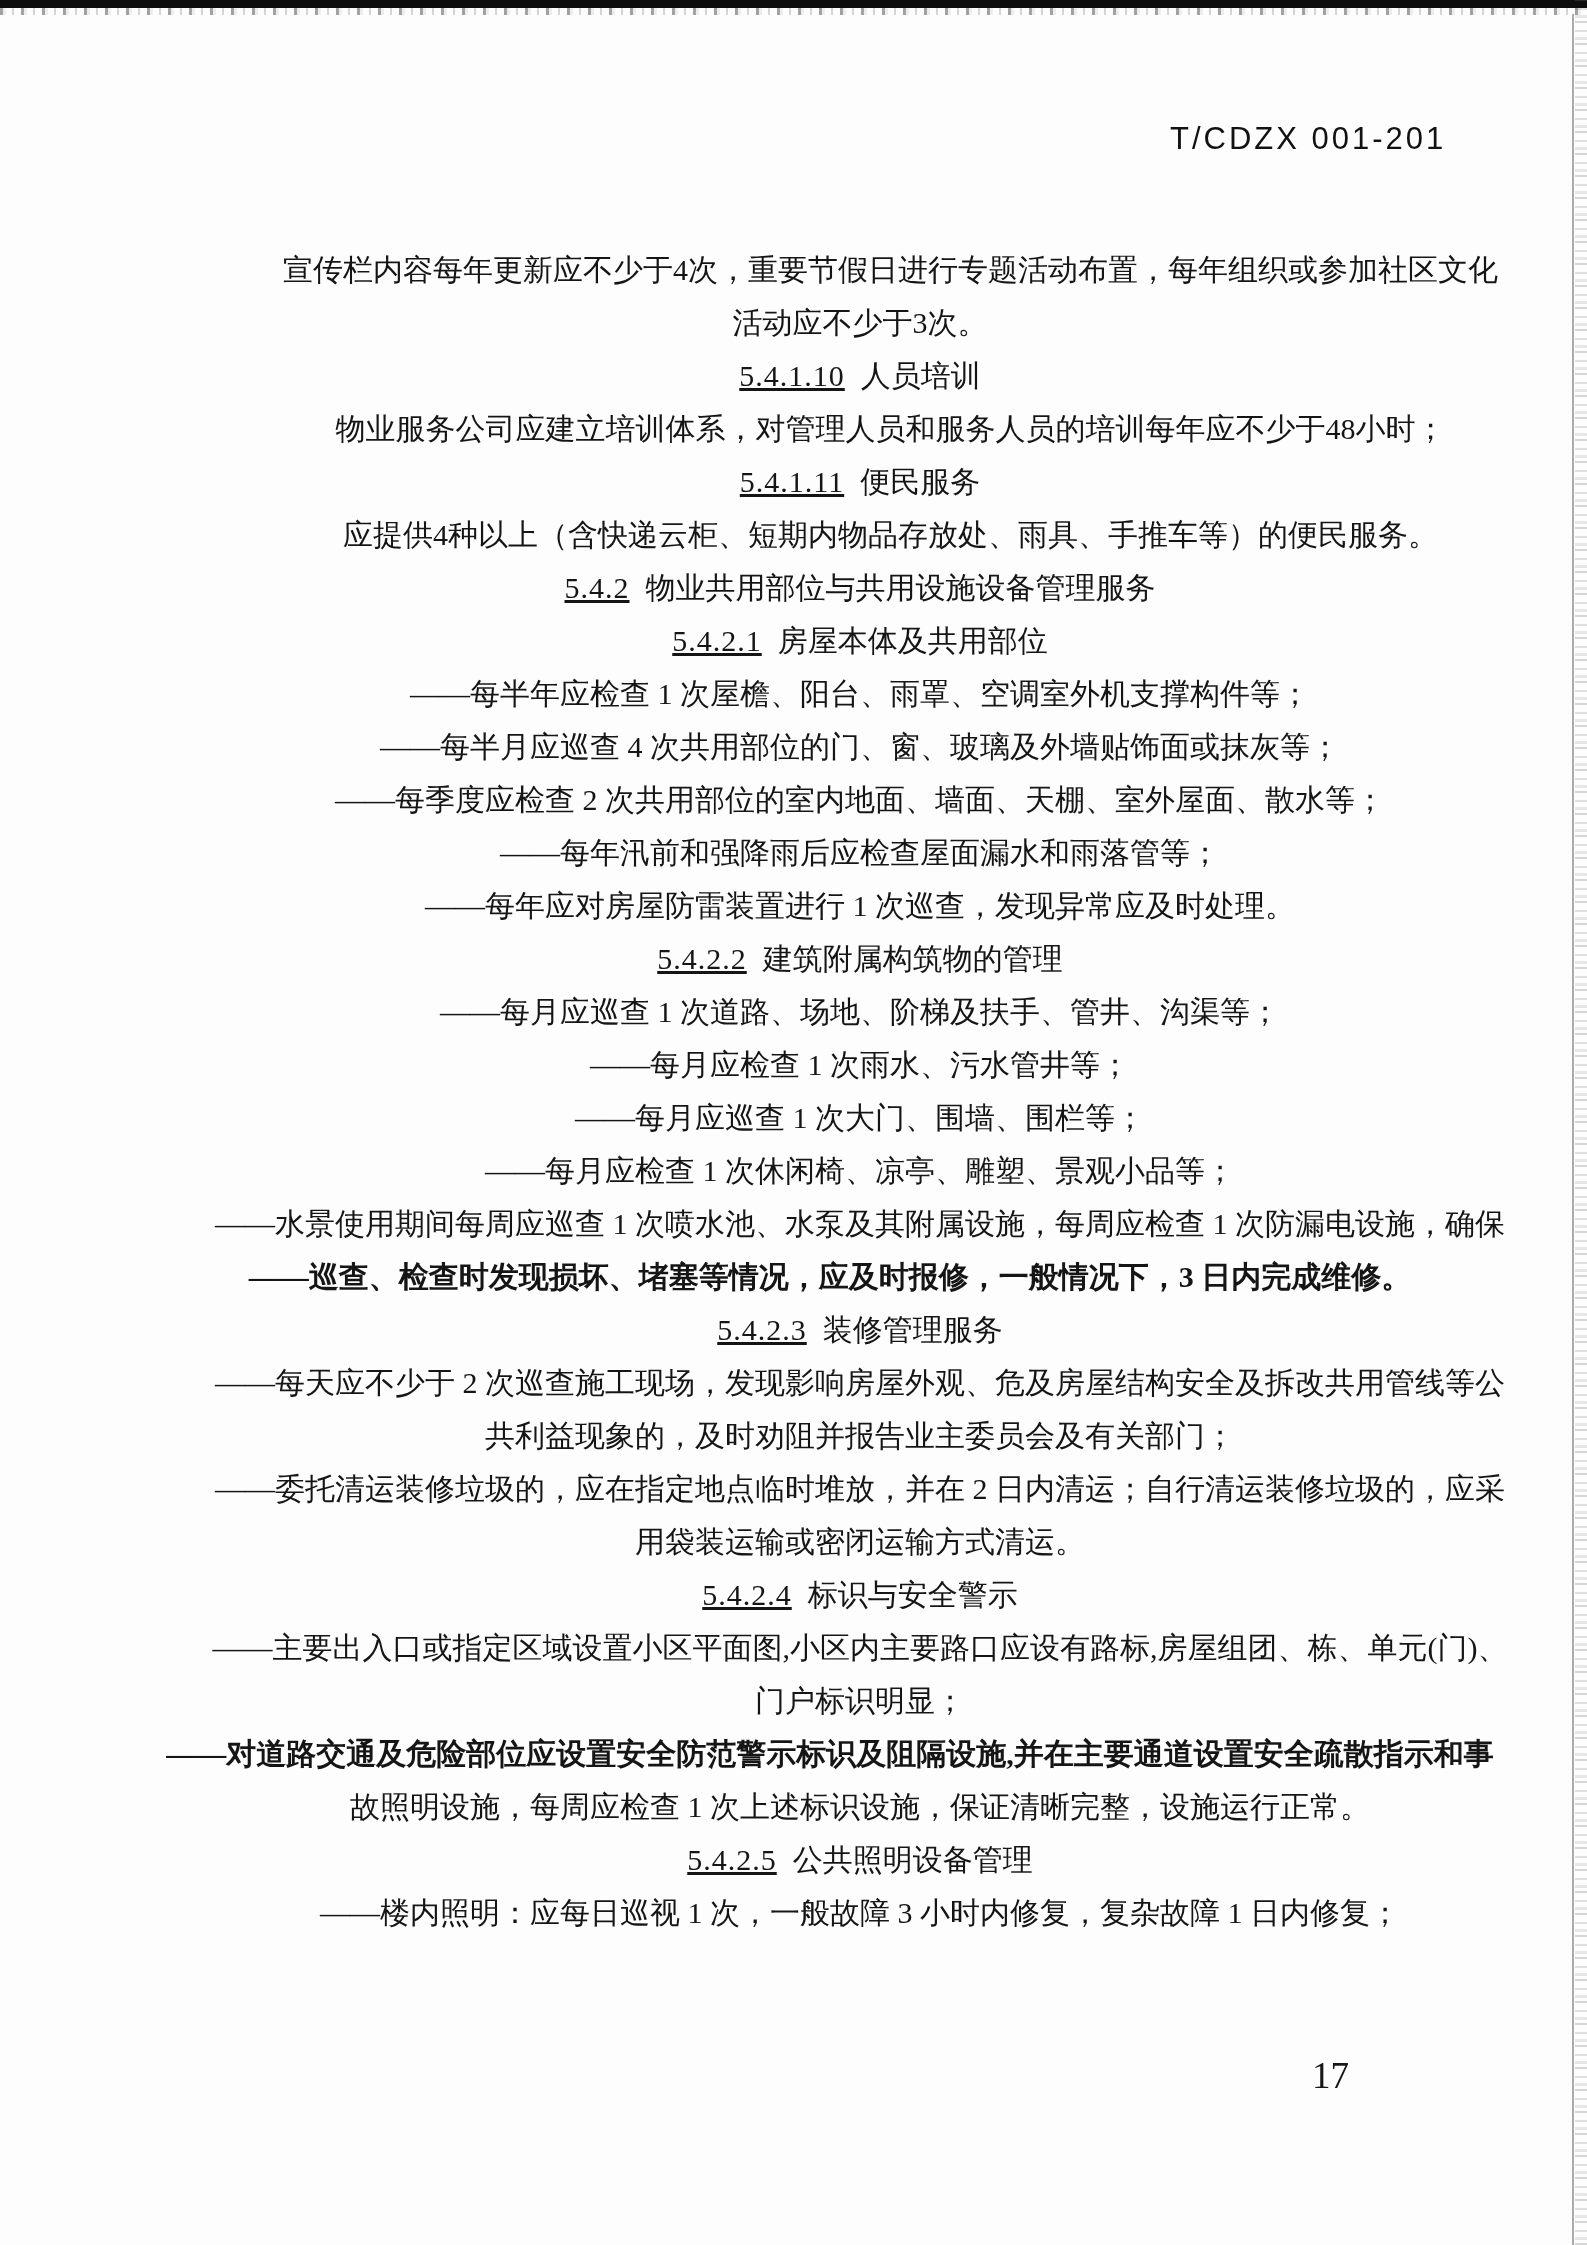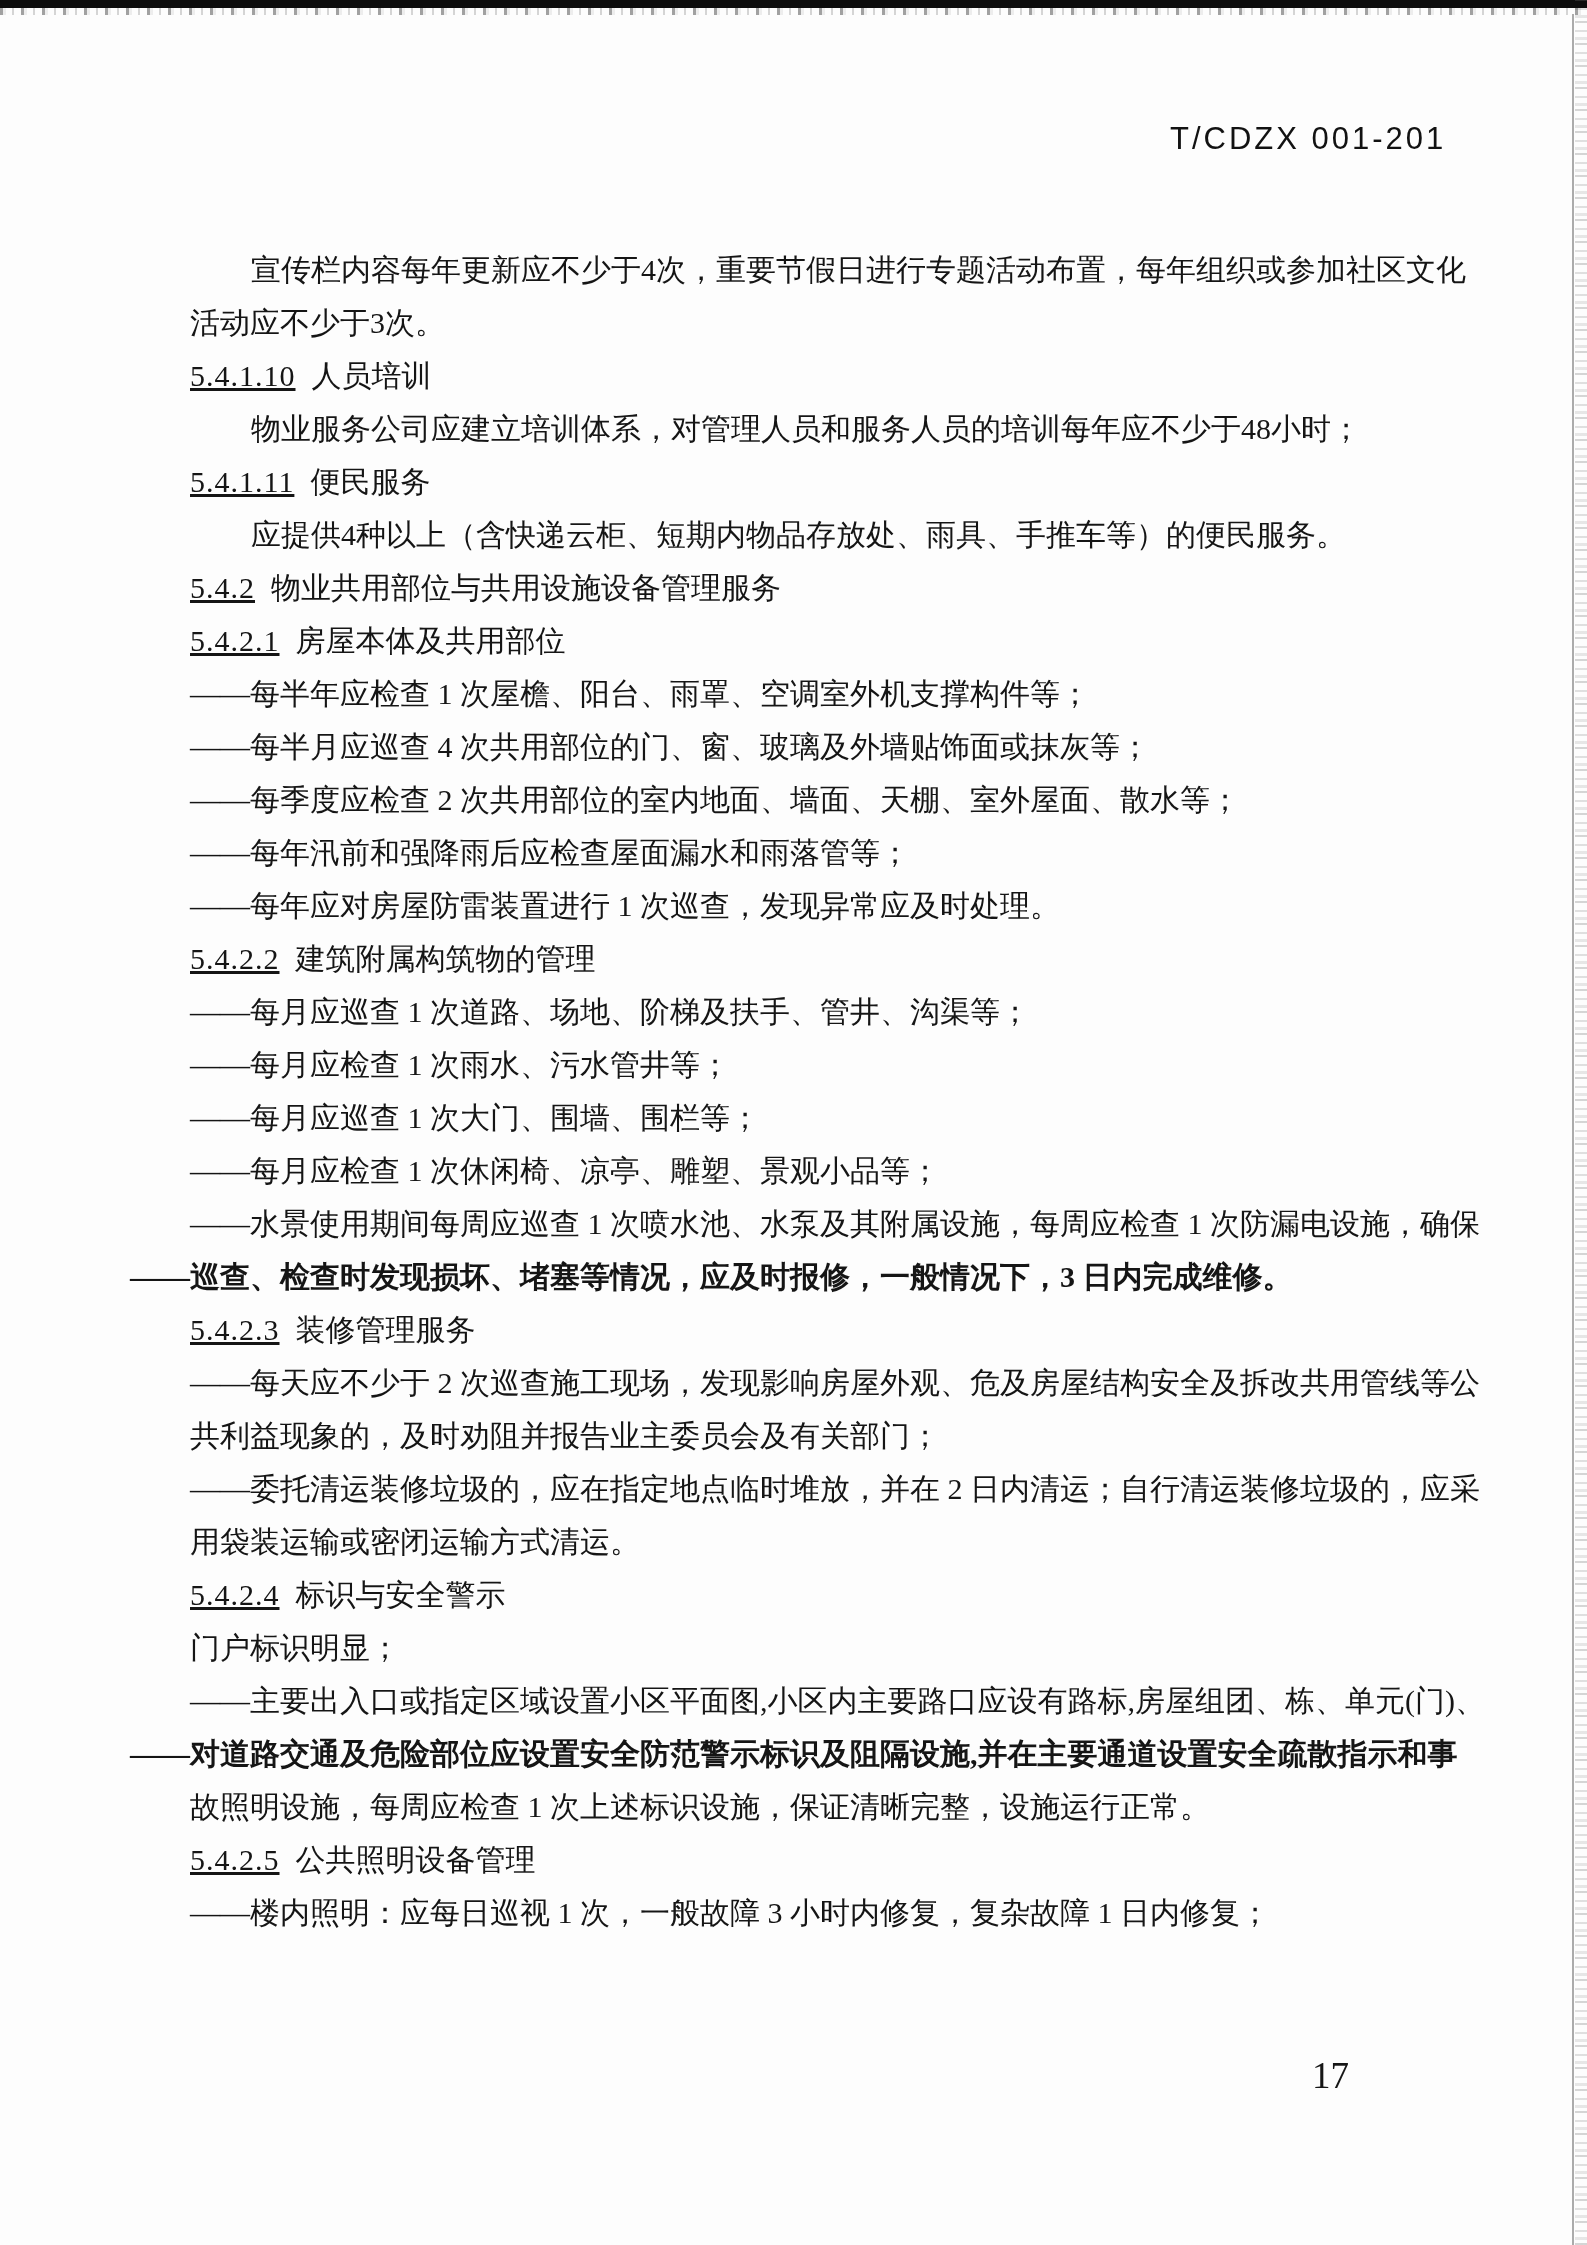--- a/index.html
+++ b/index.html
@@ -4,20 +4,21 @@
 <style>
   html,body { margin:0; padding:0; background:#e8e8e8; }
   .page {
     position:relative;
     width:1587px; height:2245px;
     margin:0 auto;
     background:#fdfdfd;
     overflow:hidden;
     font-family:"Liberation Serif","DejaVu Serif",serif;
     color:#151515;
+    text-align:center;
   }
   
   .top-bar {
     position:absolute; top:0; left:0; width:100%; height:8px;
     background:#0d0d0d;
   }
   .top-noise {
     position:absolute; top:8px; left:0; width:100%; height:7px;
     background:repeating-linear-gradient(90deg,
       rgba(70,70,70,.50) 0 3px,
@@ -96,22 +97,22 @@
       <div class="line dash">——每月应巡查 1 次大门、围墙、围栏等；</div>
       <div class="line dash">——每月应检查 1 次休闲椅、凉亭、雕塑、景观小品等；</div>
       <div class="line dash">——水景使用期间每周应巡查 1 次喷水池、水泵及其附属设施，每周应检查 1 次防漏电设施，确保</div>
       <div class="line dash-out">——巡查、检查时发现损坏、堵塞等情况，应及时报修，一般情况下，3 日内完成维修。</div>
       <div class="line heading"><span class="h-num">5.4.2.3</span><span>装修管理服务</span></div>
       <div class="line dash">——每天应不少于 2 次巡查施工现场，发现影响房屋外观、危及房屋结构安全及拆改共用管线等公</div>
       <div class="line p-cont">共利益现象的，及时劝阻并报告业主委员会及有关部门；</div>
       <div class="line dash">——委托清运装修垃圾的，应在指定地点临时堆放，并在 2 日内清运；自行清运装修垃圾的，应采</div>
       <div class="line p-cont">用袋装运输或密闭运输方式清运。</div>
       <div class="line heading"><span class="h-num">5.4.2.4</span><span>标识与安全警示</span></div>
+      <div class="line dash">——主要出入口或指定区域设置小区平面图,小区内主要路口应设有路标,房屋组团、栋、单元(门)、</div>
       <div class="line p-cont">门户标识明显；</div>
-      <div class="line dash">——主要出入口或指定区域设置小区平面图,小区内主要路口应设有路标,房屋组团、栋、单元(门)、</div>
       <div class="line dash-out">——对道路交通及危险部位应设置安全防范警示标识及阻隔设施,并在主要通道设置安全疏散指示和事</div>
       <div class="line p-cont">故照明设施，每周应检查 1 次上述标识设施，保证清晰完整，设施运行正常。</div>
       <div class="line heading"><span class="h-num">5.4.2.5</span><span>公共照明设备管理</span></div>
       <div class="line dash">——楼内照明：应每日巡视 1 次，一般故障 3 小时内修复，复杂故障 1 日内修复；</div>
     </div>
 
   <div class="page-num">17</div>
 </div>
 
 </body></html>

